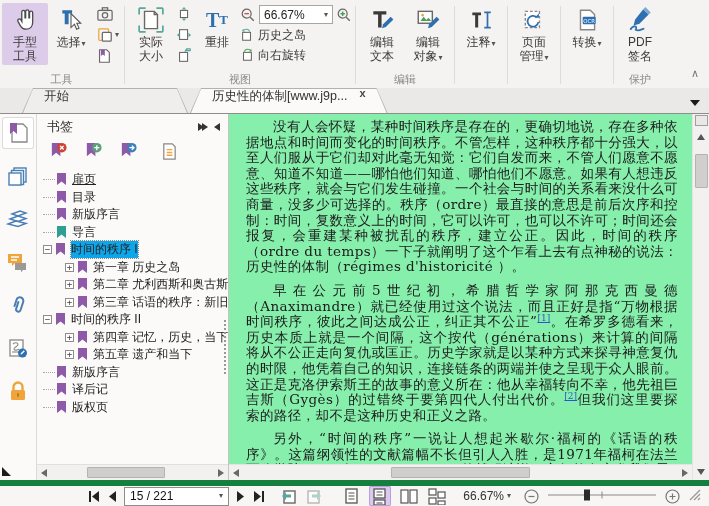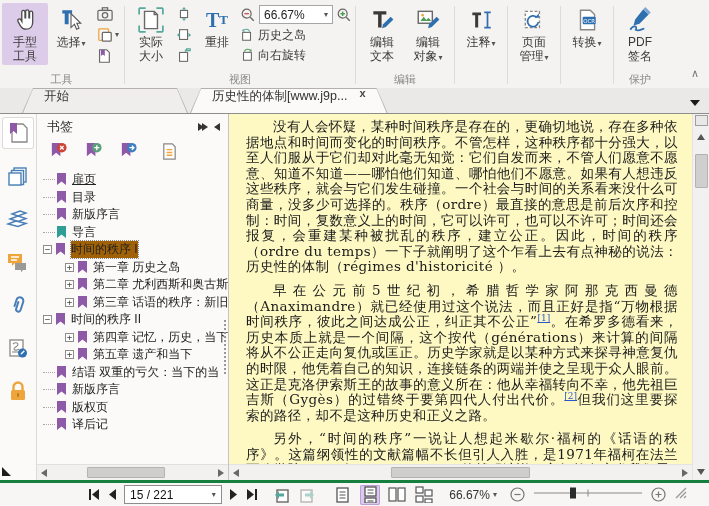--- a/index.html
+++ b/index.html
@@ -67,46 +67,46 @@
   .bm-toolbar{height:28px;display:flex;align-items:center;gap:16px;padding:0 0 0 12px;flex:0 0 auto;}
   .bm-tree{flex:1;overflow:hidden;font-size:12px;padding:4px 0 0 6px;min-height:0;}
   .bm-row{height:17.5px;display:flex;align-items:center;white-space:nowrap;}
   .bm-row .conn{width:12px;border-top:1px dotted #a9a7a5;margin-right:1px;flex:0 0 auto;}
   .bm-row.lvl1{padding-left:22px;}
   .expander{width:9px;height:9px;border:1px solid #8f8d8b;background:#fff;font-size:9px;line-height:7px;
             text-align:center;color:#444;margin-right:3px;flex:0 0 auto;font-family:"DejaVu Sans Mono",monospace;}
   .bm-flag{margin-right:5px;flex:0 0 auto;}
   .bm-label{color:#222;overflow:hidden;}
   .bm-label.selected{text-decoration:underline;}
-  .bm-label.highlight{background:#a16207;outline:1px dotted #8a8886;}
+  .bm-label.highlight{background:#0ea5e9;outline:1px dotted #8a8886;}
   .bm-hscroll{height:16px;background:#f2f1f0;border-top:1px solid #e2e0de;display:flex;align-items:center;flex:0 0 auto;}
   .hs-arrow{width:14px;display:flex;align-items:center;justify-content:center;}
   .hs-track{flex:1;position:relative;height:100%;}
   .hs-thumb{position:absolute;top:2px;height:11px;background:#cfcecd;border:1px solid #b5b3b1;border-radius:1px;}
 
   .doc-area{flex:1;display:grid;grid-template-columns:1fr 17px;grid-template-rows:1fr 16px;min-width:0;background:#fff;}
-  .page{grid-column:1;grid-row:1;overflow:hidden;padding:5px 14px 0 17px;background:#fef9c3;}
+  .page{grid-column:1;grid-row:1;overflow:hidden;padding:5px 14px 0 17px;background:#86efac;}
   .para{font-family:"DejaVu Serif","Liberation Serif",serif;font-size:13.5px;line-height:15.6px;color:#1b1b1b;
         text-align:justify;text-indent:2em;margin:0 0 8px 0;letter-spacing:0.4px;}
   .fn{color:#2b57c8;font-size:9px;vertical-align:super;text-decoration:underline;letter-spacing:0;line-height:0;}
 
   .v-scroll{grid-column:2;grid-row:1/3;background:#f2f1f0;border-left:1px solid #e5e3e1;display:flex;
             flex-direction:column;align-items:center;}
   .vs-split{width:13px;height:11px;border:1px solid #a19f9d;background:#eae8e6;margin-top:1px;flex:0 0 auto;}
   .vs-up{margin-top:8px;width:0;height:0;border-left:4px solid transparent;border-right:4px solid transparent;
          border-bottom:6px solid #555;flex:0 0 auto;}
   .vs-thumb{width:13px;height:34px;background:#d0cfce;border:1px solid #b5b3b1;margin-top:14px;flex:0 0 auto;border-radius:1px;}
   .vs-fill{flex:1;}
   .vs-down{margin-bottom:5px;width:0;height:0;border-left:4px solid transparent;border-right:4px solid transparent;
            border-top:6px solid #555;flex:0 0 auto;}
   .h-scroll{grid-column:1;grid-row:2;background:#f2f1f0;border-top:1px solid #e5e3e1;display:flex;align-items:center;}
 
   
-  .statusbar{height:26px;background:#f7f6f5;border-top:3px solid #15803d;display:flex;align-items:center;
-             padding:0 22px 0 88px;gap:7px;flex:0 0 auto;font-size:12px;color:#333;}
+  .statusbar{height:26px;background:#f7f6f5;border-top:6px solid #15803d;display:flex;align-items:center;
+             padding:0 8px 0 88px;gap:7px;flex:0 0 auto;font-size:12px;color:#333;}
   .sb-btn{display:flex;align-items:center;justify-content:center;height:18px;}
   .pagebox{width:106px;height:19px;border:1px solid #8f8d8b;background:#fff;display:flex;align-items:center;
            padding:0 5px;font-size:12px;color:#111;}
   .pagebox .pb-val{flex:1;}
   .layout-btn{width:22px;height:20px;display:flex;align-items:center;justify-content:center;border-radius:2px;}
   .layout-btn.selected{background:#ddc9f0;box-shadow:0 0 0 1px #b9a1d6 inset;}
   .sb-zoom{display:flex;align-items:center;gap:3px;margin-left:8px;}
   .grip{margin-left:2px;}
 </style>
 </head>
@@ -528,42 +528,35 @@
             <svg width="11" height="13" viewBox="0 0 11 13" class="bm-flag">
               <path d="M1 0h9v12L5.5 8.5 1 12z" fill="#8e5aa8"></path>
             </svg>
             <span class="bm-label">第五章 遗产和当下</span>
           </div>
           <div class="bm-row lvl0">
             <span class="conn"></span>
             <svg width="11" height="13" viewBox="0 0 11 13" class="bm-flag">
               <path d="M1 0h9v12L5.5 8.5 1 12z" fill="#8e5aa8"></path>
             </svg>
-            <span class="bm-label">结语 双重的亏欠：当下的当</span>
+            <span class="bm-label">新版序言</span>
           </div>
           <div class="bm-row lvl0">
             <span class="conn"></span>
             <svg width="11" height="13" viewBox="0 0 11 13" class="bm-flag">
               <path d="M1 0h9v12L5.5 8.5 1 12z" fill="#8e5aa8"></path>
             </svg>
-            <span class="bm-label">新版序言</span>
+            <span class="bm-label">译后记</span>
           </div>
           <div class="bm-row lvl0">
             <span class="conn"></span>
             <svg width="11" height="13" viewBox="0 0 11 13" class="bm-flag">
               <path d="M1 0h9v12L5.5 8.5 1 12z" fill="#8e5aa8"></path>
             </svg>
             <span class="bm-label">版权页</span>
-          </div>
-          <div class="bm-row lvl0">
-            <span class="conn"></span>
-            <svg width="11" height="13" viewBox="0 0 11 13" class="bm-flag">
-              <path d="M1 0h9v12L5.5 8.5 1 12z" fill="#8e5aa8"></path>
-            </svg>
-            <span class="bm-label">译后记</span>
           </div>
         </div>
       <div class="bm-hscroll">
         <span class="hs-arrow">
             <span class="tri tri-l" style="border-right-color:#6a6867;"></span>
           </span>
         <span class="hs-track">
             <span class="hs-thumb" style="left:22%;width:48%;"></span>
           </span>
         <span class="hs-arrow">

